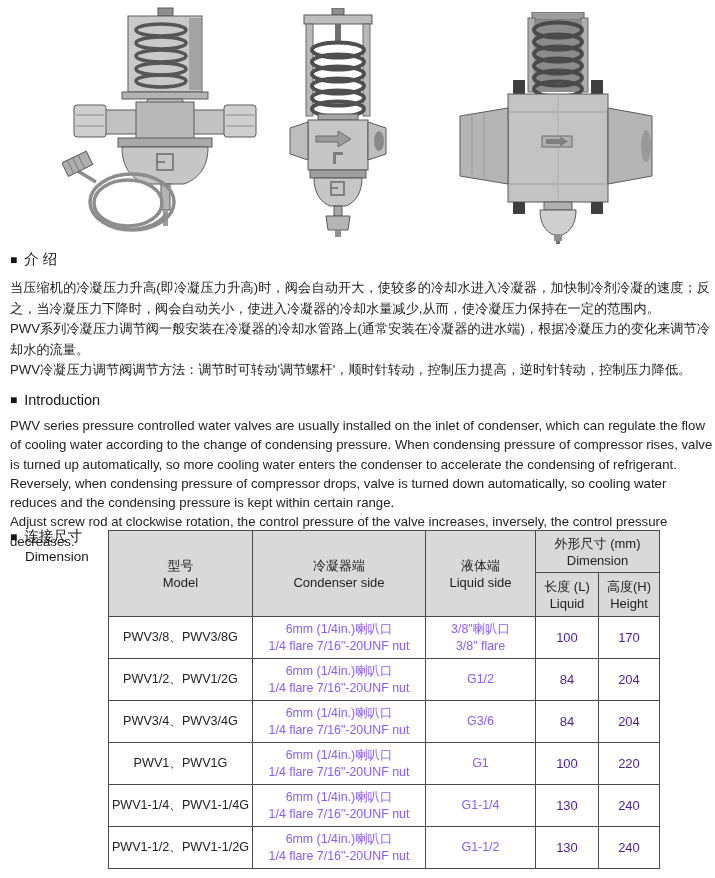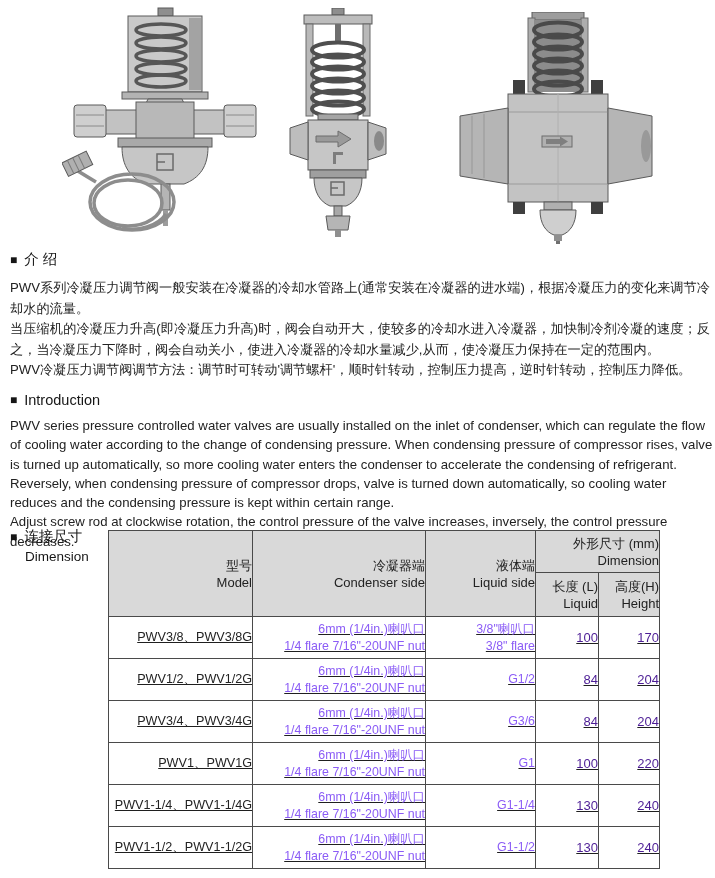--- a/index.html
+++ b/index.html
@@ -25,27 +25,27 @@
 
   .conn-label { position:absolute; left:10px; top:527px; font-size:14px; color:#161616; }
   .conn-label .sub { margin-left:15px; margin-top:3px; font-size:13.5px; }
 
   
   table.conn {
     position:absolute; left:108px; top:530px; width:551px;
     border-collapse:collapse; table-layout:fixed;
   }
   table.conn th, table.conn td {
-    border:1px solid #4a4a4a; text-align:right; vertical-align:middle;
+    border:1px solid #4a4a4a; text-align:center; vertical-align:middle;
     padding:0; overflow:hidden;
   }
   table.conn thead th { background:#d9d9d9; font-weight:normal; }
   tr.hrow1 { height:42px; }
   tr.hrow2 { height:44px; }
-  tbody tr { height:42px;text-decoration:underline; }
+  tbody tr { height:42px; }
   .hdr-line { display:block; font-size:13px; line-height:17px; color:#222; }
   .cell-line { display:block; font-size:12.4px; line-height:16.5px; color:#8b5cf6; }
   td.model-cell { font-size:12.6px; color:#222; }
   td.num-cell { font-size:13px; color:#4c1d95; }
 </style>
 </head>
 <body>
 
 <div class="page">
 
@@ -160,22 +160,22 @@
       <rect x="104" y="229" width="4" height="3" fill="#6f6f6f"></rect>
     </svg>
   </div>
 
   <section class="intro-cn">
     <div class="sec-heading">
       <span class="marker">■</span>
       <span>介 绍</span>
     </div>
     <div class="paras">
+      <p>当压缩机的冷凝压力升高(即冷凝压力升高)时，阀会自动开大，使较多的冷却水进入冷凝器，加快制冷剂冷凝的速度；反之，当冷凝压力下降时，阀会自动关小，使进入冷凝器的冷却水量减少,从而，使冷凝压力保持在一定的范围内。</p>
       <p>PWV系列冷凝压力调节阀一般安装在冷凝器的冷却水管路上(通常安装在冷凝器的进水端)，根据冷凝压力的变化来调节冷却水的流量。</p>
-      <p>当压缩机的冷凝压力升高(即冷凝压力升高)时，阀会自动开大，使较多的冷却水进入冷凝器，加快制冷剂冷凝的速度；反之，当冷凝压力下降时，阀会自动关小，使进入冷凝器的冷却水量减少,从而，使冷凝压力保持在一定的范围内。</p>
       <p>PWV冷凝压力调节阀调节方法：调节时可转动'调节螺杆'，顺时针转动，控制压力提高，逆时针转动，控制压力降低。</p>
     </div>
   </section>
 
   <section class="intro-en">
     <div class="sec-heading">
       <span class="marker">■</span>
       <span>Introduction</span>
     </div>
     <div class="paras">

